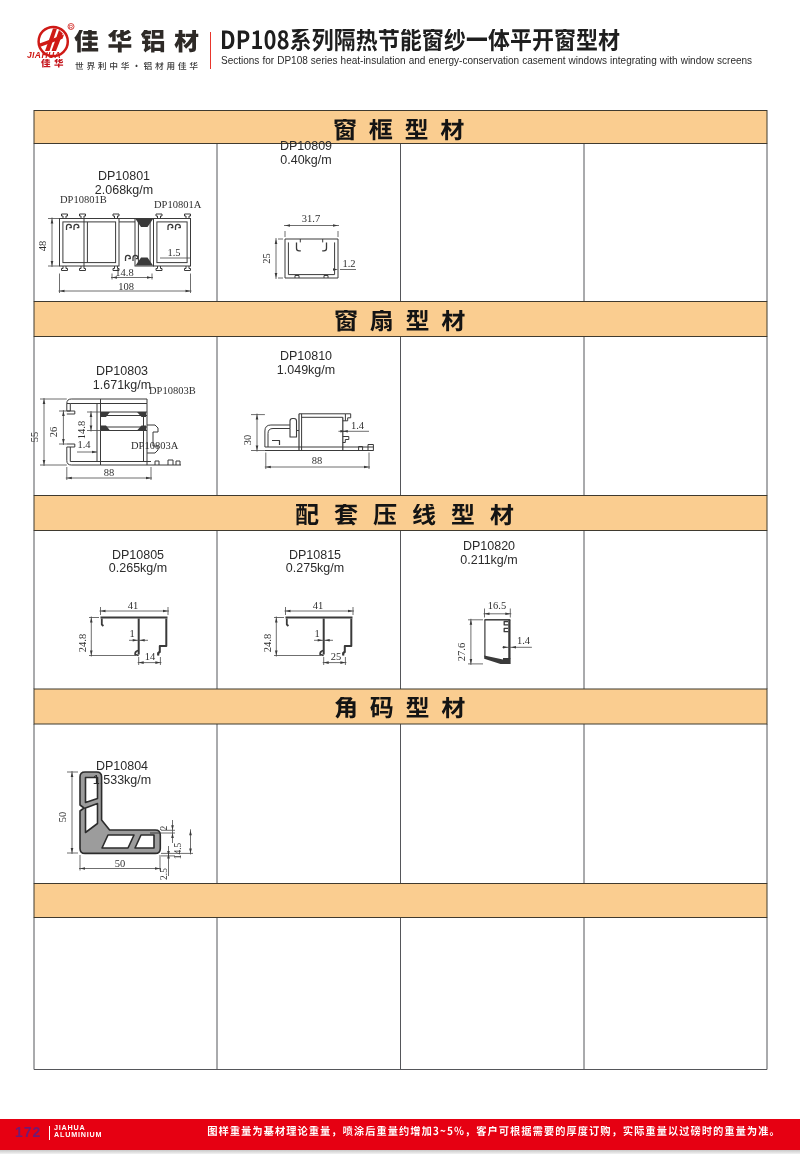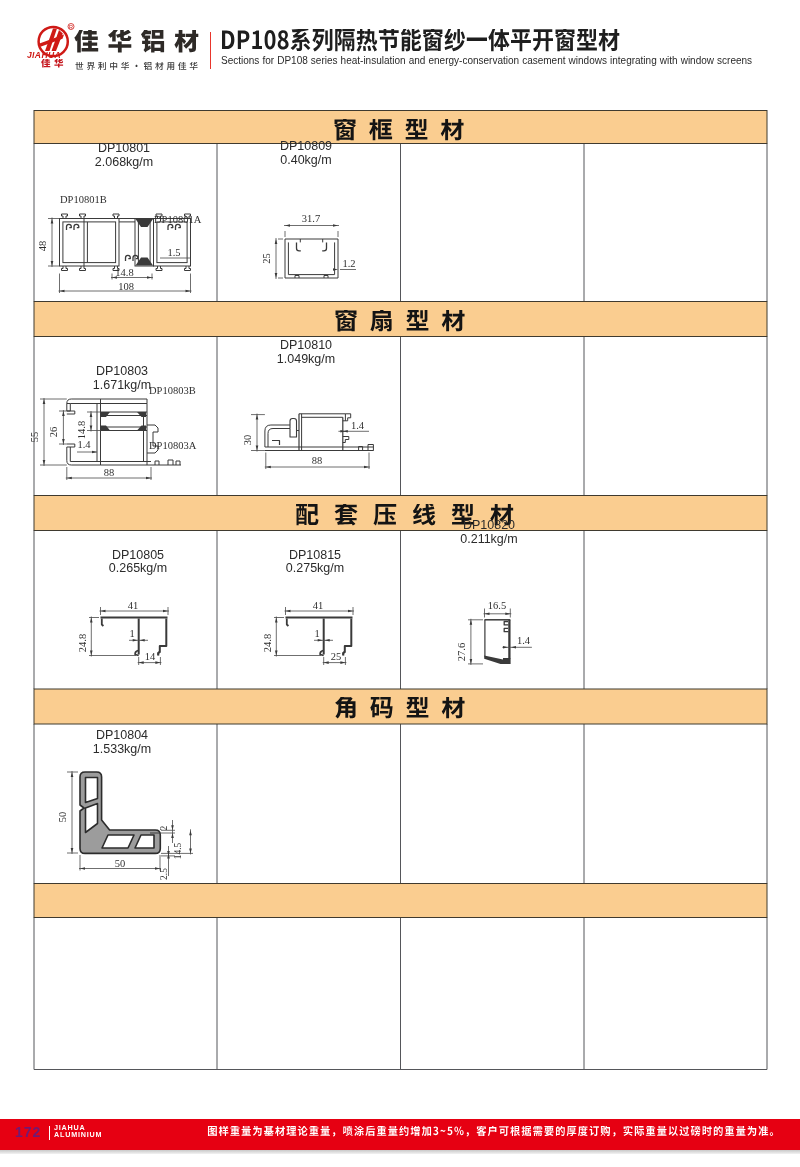--- a/index.html
+++ b/index.html
@@ -343,31 +343,31 @@
   </svg>
 <svg class="abs" style="left:334.0px;top:309.5px" width="131.4" height="31.2" viewBox="0 0 131.4 31.2">
     <path fill="#141414" d="M8.9 2.9C6.7 4.3 3.7 5.4 1.3 6L2.8 8.2C5.5 7.5 8.6 6 11 4.4ZM10 5.6C9.7 6.3 9.2 7.2 8.7 8H3.5V21.4H6.4V20.7H17.6V21.2H20.7V8H11.7C12.1 7.4 12.6 6.8 13.1 6.1ZM6.4 18.6V10.1H17.6V18.6ZM8.8 14.8C9.4 15 10 15.3 10.7 15.5C9.4 16.2 8 16.6 6.6 16.9C7 17.3 7.6 18.1 7.8 18.6C9.6 18.1 11.4 17.5 12.8 16.6C14 17.1 15 17.7 15.7 18.2L17.1 16.7C16.5 16.2 15.6 15.7 14.6 15.3C15.6 14.4 16.4 13.3 17 12L15.6 11.4L15.1 11.5H11L11.4 10.6L9.4 10.3C8.9 11.4 8 12.5 6.6 13.4C7.1 13.7 7.8 14.3 8.1 14.7C8.8 14.2 9.4 13.7 9.9 13.1H13.9C13.5 13.6 13.1 14 12.6 14.4C11.7 14 10.9 13.7 10.1 13.4ZM9.7 -0.7 10.2 0.6H1.5V4.9H4.4V2.8H15.1L13.3 4.5C15.9 5.4 19.3 7.1 21 8.2L22.9 6.4C22 5.8 20.9 5.3 19.6 4.7H22.5V0.6H13.7C13.4 -0 13.1 -0.8 12.8 -1.3ZM15.1 2.8H19.4V4.6C18 3.9 16.4 3.3 15.1 2.8Z M42 12.6C42.7 13.5 43.6 14.7 44 15.5L46 14.4C45.6 13.6 44.7 12.5 44 11.6ZM50.1 12.5C50.9 13.4 51.8 14.6 52.2 15.3L54.3 14.2C53.8 13.5 52.8 12.3 52.1 11.5ZM41 17 41.9 19.2C43.2 18.7 44.8 18 46.5 17.3V18.7C46.5 19 46.4 19.1 46.1 19.1C45.9 19.1 45 19.1 44.2 19.1C44.5 19.7 44.9 20.6 45 21.3C46.4 21.3 47.4 21.3 48.1 20.9C48.8 20.5 49 19.9 49 18.8V9H41.9V11.3H46.5V15.1C44.4 15.8 42.4 16.6 41 17ZM49.5 16.8 50.5 19.1 55 17.1V18.6C55 18.9 54.9 19 54.6 19C54.4 19 53.5 19 52.6 19C53 19.6 53.3 20.6 53.4 21.3C54.9 21.3 55.9 21.2 56.7 20.9C57.4 20.5 57.6 19.8 57.6 18.7V9H49.8V11.3H55V14.8C52.9 15.6 50.9 16.3 49.5 16.8ZM45.7 -0.4 46.4 0.9H38.6V6.4C38.6 10.3 38.5 16.1 36.4 20C37.1 20.3 38.4 20.9 39 21.3C40.9 17.6 41.4 12.1 41.5 8H56.8V0.9H49.7C49.4 0.2 49 -0.6 48.5 -1.4ZM41.5 3.6H53.9V5.4H41.5Z M86.3 0.2V8.4H88.9V0.2ZM90.7 -0.9V9.3C90.7 9.6 90.6 9.7 90.2 9.7C89.9 9.8 88.7 9.8 87.6 9.7C87.9 10.4 88.3 11.5 88.4 12.2C90.1 12.2 91.4 12.2 92.3 11.8C93.2 11.4 93.4 10.7 93.4 9.4V-0.9ZM80.3 2.2V4.7H78.3V2.2ZM75.2 13.4V16H82.1V17.9H72.7V20.6H94.4V17.9H85.1V16H92V13.4H85.1V11.5H83V7.2H85.3V4.7H83V2.2H84.7V-0.3H73.8V2.2H75.7V4.7H72.9V7.2H75.4C75 8.4 74.2 9.6 72.4 10.5C72.9 10.9 73.9 12 74.3 12.5C76.7 11.2 77.7 9.2 78.1 7.2H80.3V11.9H82.1V13.4Z M125.3 -1.2V3.8H118.8V6.5H124.4C122.6 10 119.7 13.6 116.8 15.4C117.5 16 118.3 17 118.8 17.8C121.2 16.1 123.5 13.3 125.3 10.5V17.8C125.3 18.2 125.1 18.4 124.7 18.4C124.2 18.4 122.7 18.4 121.4 18.3C121.8 19.2 122.3 20.4 122.4 21.2C124.5 21.2 126 21.2 127 20.7C128 20.2 128.3 19.5 128.3 17.8V6.5H130.6V3.8H128.3V-1.2ZM112.2 -1.2V3.8H108.5V6.5H111.8C111 9.4 109.5 12.6 107.8 14.5C108.3 15.3 109 16.5 109.3 17.4C110.4 16.1 111.4 14.1 112.2 12V21.3H115.1V10.4C115.9 11.4 116.7 12.6 117.1 13.3L118.8 10.9C118.3 10.3 116 7.9 115.1 7.1V6.5H118.2V3.8H115.1V-1.2Z"></path>
   </svg>
 <svg class="abs" style="left:294.5px;top:503.5px" width="219.0" height="31.2" viewBox="0 0 219.0 31.2">
     <path fill="#141414" d="M12.9 -0.1V2.7H19.7V7.2H13V17.2C13 20.2 13.8 21 16.5 21C17 21 19.3 21 19.8 21C22.3 21 23.1 19.8 23.4 15.7C22.6 15.6 21.4 15 20.8 14.6C20.7 17.8 20.5 18.3 19.6 18.3C19.1 18.3 17.3 18.3 16.9 18.3C16 18.3 15.8 18.2 15.8 17.2V9.9H19.7V11.4H22.5V-0.1ZM3.6 15.8H9.3V17.5H3.6ZM3.6 13.8V12C3.9 12.1 4.5 12.6 4.7 12.8C5.8 11.6 6 9.8 6 8.4V6.5H6.9V10.4C6.9 11.9 7.2 12.2 8.2 12.2C8.4 12.2 8.8 12.2 9 12.2H9.3V13.8ZM1 -0.3V2.2H4.2V4.2H1.5V21.2H3.6V19.7H9.3V20.9H11.5V4.2H9V2.2H12V-0.3ZM6.1 4.2V2.2H7.1V4.2ZM3.6 11.9V6.5H4.7V8.4C4.7 9.5 4.6 10.8 3.6 11.9ZM8.2 6.5H9.3V10.8L9.1 10.7C9.1 10.8 9 10.8 8.8 10.8C8.7 10.8 8.5 10.8 8.4 10.8C8.2 10.8 8.2 10.8 8.2 10.4Z M53 3.2C53.5 3.9 54.1 4.5 54.7 5H47.8C48.4 4.5 48.9 3.9 49.4 3.2ZM42.9 21H42.9C43.9 20.6 45.3 20.6 56.8 20.1C57.2 20.6 57.5 21 57.8 21.4L60.4 20C59.6 19 58.1 17.5 56.8 16.3H61.6V13.9H47.7V12.9H57V11H47.7V10.1H57V8.2H47.7V7.2H56.9V7C58.2 8 59.4 8.8 60.6 9.4C61.1 8.7 61.9 7.7 62.5 7.2C60.4 6.3 58 4.8 56.2 3.2H61.7V0.8H51C51.3 0.4 51.6 -0.1 51.8 -0.6L48.9 -1.2C48.6 -0.5 48.2 0.2 47.8 0.8H40.4V3.2H45.8C44.2 4.8 42.2 6.3 39.6 7.4C40.2 7.9 41 8.9 41.4 9.6C42.6 9 43.8 8.3 44.8 7.6V13.9H40.4V16.3H45.4C44.6 16.9 44 17.4 43.6 17.6C43 18 42.5 18.2 42 18.3C42.3 19 42.7 20.3 42.9 20.9ZM53.7 16.9 54.9 18 46.8 18.3C47.7 17.7 48.6 17 49.4 16.3H54.9Z M94.2 12.8C95.6 13.9 97 15.6 97.7 16.6L99.8 15C99.1 13.9 97.6 12.5 96.3 11.4ZM80.5 -0.1V7.8C80.5 11.4 80.4 16.4 78.5 19.8C79.2 20.1 80.4 21 80.9 21.4C82.9 17.7 83.2 11.7 83.2 7.7V2.7H101.2V-0.1ZM90.3 3.5V7.9H84.2V10.6H90.3V17.8H82.8V20.5H100.9V17.8H93.2V10.6H100V7.9H93.2V3.5Z M118.2 17.5 118.7 20.2C121.1 19.4 124 18.4 126.8 17.4L126.3 15C123.3 16 120.2 17 118.2 17.5ZM134 0.5C135 1.2 136.3 2.2 136.9 2.8L138.7 1.1C138 0.5 136.6 -0.4 135.6 -1ZM118.8 9.3C119.2 9.1 119.7 9 121.8 8.7C121.1 9.8 120.4 10.7 120 11.1C119.2 12 118.7 12.5 118.1 12.6C118.4 13.3 118.8 14.6 118.9 15.1C119.6 14.8 120.6 14.5 126.4 13.4C126.4 12.8 126.4 11.7 126.5 11L122.7 11.6C124.3 9.6 125.9 7.4 127.2 5.1L124.9 3.7C124.5 4.5 124 5.4 123.5 6.2L121.4 6.4C122.8 4.5 124.1 2.3 125 0.1L122.4 -1.2C121.5 1.6 119.8 4.5 119.3 5.2C118.8 6 118.4 6.5 117.9 6.6C118.2 7.4 118.6 8.7 118.8 9.3ZM137.7 10.8C137 11.9 136.1 13 135 13.9C134.8 13 134.6 11.9 134.4 10.8L139.9 9.7L139.4 7.2L134 8.2L133.8 6L139.3 5.1L138.8 2.6L133.7 3.4C133.6 1.8 133.6 0.3 133.6 -1.3H130.7C130.7 0.4 130.8 2.1 130.8 3.8L127.4 4.3L127.8 6.9L131 6.4L131.3 8.7L126.8 9.5L127.3 12.1L131.6 11.3C131.9 12.9 132.2 14.4 132.6 15.7C130.6 17 128.4 17.9 126 18.6C126.6 19.3 127.4 20.3 127.7 21C129.8 20.3 131.8 19.4 133.5 18.2C134.5 20.2 135.7 21.3 137.2 21.3C139.2 21.3 139.9 20.6 140.4 17.6C139.8 17.3 138.9 16.7 138.4 16C138.2 18 138 18.6 137.6 18.6C137 18.6 136.4 17.8 135.9 16.6C137.5 15.2 139 13.7 140.1 11.9Z M170.7 0.2V8.4H173.3V0.2ZM175.1 -0.9V9.3C175.1 9.6 175 9.7 174.6 9.7C174.3 9.8 173.1 9.8 172 9.7C172.3 10.4 172.7 11.5 172.8 12.2C174.5 12.2 175.8 12.2 176.7 11.8C177.6 11.4 177.8 10.7 177.8 9.4V-0.9ZM164.7 2.2V4.7H162.7V2.2ZM159.6 13.4V16H166.5V17.9H157.1V20.6H178.8V17.9H169.5V16H176.4V13.4H169.5V11.5H167.4V7.2H169.7V4.7H167.4V2.2H169.1V-0.3H158.2V2.2H160.1V4.7H157.3V7.2H159.8C159.4 8.4 158.6 9.6 156.8 10.5C157.3 10.9 158.3 12 158.7 12.5C161.1 11.2 162.1 9.2 162.5 7.2H164.7V11.9H166.5V13.4Z M212.9 -1.2V3.8H206.4V6.5H212C210.2 10 207.3 13.6 204.4 15.4C205.1 16 205.9 17 206.4 17.8C208.8 16.1 211.1 13.3 212.9 10.5V17.8C212.9 18.2 212.7 18.4 212.3 18.4C211.8 18.4 210.3 18.4 209 18.3C209.4 19.2 209.9 20.4 210 21.2C212.1 21.2 213.6 21.2 214.6 20.7C215.6 20.2 215.9 19.5 215.9 17.8V6.5H218.2V3.8H215.9V-1.2ZM199.8 -1.2V3.8H196.1V6.5H199.4C198.6 9.4 197.1 12.6 195.4 14.5C195.9 15.3 196.6 16.5 196.9 17.4C198 16.1 199 14.1 199.8 12V21.3H202.7V10.4C203.5 11.4 204.3 12.6 204.7 13.3L206.4 10.9C205.9 10.3 203.6 7.9 202.7 7.1V6.5H205.8V3.8H202.7V-1.2Z"></path>
   </svg>
 <svg class="abs" style="left:334.0px;top:697.0px" width="131.4" height="31.2" viewBox="0 0 131.4 31.2">
     <path fill="#141414" d="M7.3 6.9H11.3V9H7.3ZM7.3 4.3H7.2C7.6 3.7 8.1 3.2 8.5 2.6H14.4C14 3.2 13.5 3.8 13 4.3ZM18.5 6.9V9H14.2V6.9ZM7.3 -1.3C6.2 1.1 4.2 3.8 1.1 5.8C1.8 6.2 2.7 7.3 3.2 8L4.3 7.1V10.6C4.3 13.4 4.1 17 1.4 19.5C2.1 19.8 3.2 21 3.7 21.6C5.3 20.1 6.2 18.1 6.7 16.1H11.3V20.8H14.2V16.1H18.5V18.1C18.5 18.4 18.3 18.6 18 18.6C17.5 18.6 16.2 18.6 15 18.5C15.4 19.2 15.8 20.5 15.9 21.3C17.9 21.3 19.2 21.3 20.2 20.8C21.1 20.4 21.5 19.6 21.5 18.1V4.3H16.3C17.2 3.4 18 2.3 18.6 1.4L16.7 0.1L16.2 0.2H10L10.5 -0.7ZM7.3 11.4H11.3V13.6H7.1C7.2 12.9 7.2 12.1 7.3 11.4ZM18.5 11.4V13.6H14.2V11.4Z M45.9 14V16.5H54.4V14ZM47.5 3.6C47.3 6.2 47 9.6 46.6 11.6H47.4L55.7 11.7C55.3 16.1 54.9 18 54.3 18.5C54.1 18.7 53.8 18.8 53.5 18.8C53 18.8 52.1 18.8 51.1 18.7C51.5 19.4 51.8 20.5 51.9 21.2C53 21.3 54.1 21.3 54.7 21.2C55.5 21.1 56.1 20.9 56.7 20.2C57.5 19.3 58 16.7 58.5 10.3C58.6 10 58.6 9.2 58.6 9.2H55.9C56.3 6.2 56.7 2.8 56.8 0.1L54.8 -0.1L54.4 0H46.3V2.6H53.9C53.7 4.6 53.5 7 53.2 9.2H49.6C49.8 7.5 50 5.4 50.2 3.7ZM36.8 -0.1V2.5H39.4C38.8 5.7 37.8 8.6 36.3 10.6C36.7 11.4 37.2 13.3 37.3 14C37.6 13.6 38 13.2 38.3 12.7V20.2H40.7V18.4H45V7.3H40.8C41.3 5.8 41.8 4.1 42.1 2.5H45.5V-0.1ZM40.7 9.9H42.5V15.9H40.7Z M86.3 0.2V8.4H88.9V0.2ZM90.7 -0.9V9.3C90.7 9.6 90.6 9.7 90.2 9.7C89.9 9.8 88.7 9.8 87.6 9.7C87.9 10.4 88.3 11.5 88.4 12.2C90.1 12.2 91.4 12.2 92.3 11.8C93.2 11.4 93.4 10.7 93.4 9.4V-0.9ZM80.3 2.2V4.7H78.3V2.2ZM75.2 13.4V16H82.1V17.9H72.7V20.6H94.4V17.9H85.1V16H92V13.4H85.1V11.5H83V7.2H85.3V4.7H83V2.2H84.7V-0.3H73.8V2.2H75.7V4.7H72.9V7.2H75.4C75 8.4 74.2 9.6 72.4 10.5C72.9 10.9 73.9 12 74.3 12.5C76.7 11.2 77.7 9.2 78.1 7.2H80.3V11.9H82.1V13.4Z M125.3 -1.2V3.8H118.8V6.5H124.4C122.6 10 119.7 13.6 116.8 15.4C117.5 16 118.3 17 118.8 17.8C121.2 16.1 123.5 13.3 125.3 10.5V17.8C125.3 18.2 125.1 18.4 124.7 18.4C124.2 18.4 122.7 18.4 121.4 18.3C121.8 19.2 122.3 20.4 122.4 21.2C124.5 21.2 126 21.2 127 20.7C128 20.2 128.3 19.5 128.3 17.8V6.5H130.6V3.8H128.3V-1.2ZM112.2 -1.2V3.8H108.5V6.5H111.8C111 9.4 109.5 12.6 107.8 14.5C108.3 15.3 109 16.5 109.3 17.4C110.4 16.1 111.4 14.1 112.2 12V21.3H115.1V10.4C115.9 11.4 116.7 12.6 117.1 13.3L118.8 10.9C118.3 10.3 116 7.9 115.1 7.1V6.5H118.2V3.8H115.1V-1.2Z"></path>
   </svg>
-<div class="ct" style="left:64.0px;top:142px">DP10801<br>2.068kg/m</div>
+<div class="ct" style="left:64.0px;top:170px">DP10801<br>2.068kg/m</div>
 <div class="ct" style="left:246.0px;top:140px">DP10809<br>0.40kg/m</div>
 <div class="ct" style="left:62.0px;top:365px">DP10803<br>1.671kg/m</div>
-<div class="ct" style="left:246.0px;top:339px">DP10810<br>1.049kg/m</div>
+<div class="ct" style="left:246.0px;top:350px">DP10810<br>1.049kg/m</div>
 <div class="ct" style="left:78px;top:548.5px">DP10805<br>0.265kg/m</div>
 <div class="ct" style="left:255px;top:548.5px">DP10815<br>0.275kg/m</div>
-<div class="ct" style="left:429.0px;top:519px">DP10820<br>0.211kg/m</div>
-<div class="ct" style="left:62.0px;top:729px">DP10804<br>1.533kg/m</div>
+<div class="ct" style="left:429.0px;top:540px">DP10820<br>0.211kg/m</div>
+<div class="ct" style="left:62.0px;top:760px">DP10804<br>1.533kg/m</div>
 <div class="lb" style="left:60.0px;top:194px">DP10801B</div>
-<div class="lb" style="left:154.0px;top:214px">DP10801A</div>
+<div class="lb" style="left:154.0px;top:199px">DP10801A</div>
 <div class="lb" style="left:149.0px;top:385px">DP10803B</div>
-<div class="lb" style="left:149.0px;top:439.5px">DP10803A</div>
+<div class="lb" style="left:131px;top:439.5px">DP10803A</div>
 <div class="abs" style="left:0;top:1119px;width:800px;height:31px;background:#e60012"></div>
 <div class="abs" style="left:0;top:1150px;width:800px;height:4px;background:linear-gradient(#c9c9c9,#f2f2f2)"></div>
 <div class="abs" style="left:15px;top:1123.5px;color:#701a75;font-weight:bold;font-size:14px;letter-spacing:1px">172</div>
 <div class="abs" style="left:48.5px;top:1125.5px;width:1px;height:14px;background:#fff"></div>
 <div class="abs" style="left:54px;top:1124px;color:#fff;font-size:7.2px;font-weight:bold;letter-spacing:0.8px;line-height:7px">JIAHUA<br>ALUMINIUM</div>
 <svg class="abs" style="left:207.0px;top:1126.2px" width="573.0" height="14.7" viewBox="0 0 573.0 14.7">
     <path fill="#ffffff" d="M0.7 -0.1V10.1H1.9V9.7H8.3V10.1H9.6V-0.1ZM2.7 7.5C4.1 7.6 5.8 8.1 6.8 8.5H1.9V5.1C2.1 5.4 2.3 5.8 2.4 6C2.9 5.9 3.5 5.7 4.1 5.4L3.7 6C4.5 6.2 5.6 6.6 6.2 6.9L6.7 6.1C6.2 5.8 5.2 5.5 4.4 5.3C4.7 5.2 4.9 5 5.2 4.9C6 5.3 6.9 5.7 7.8 5.9C7.9 5.6 8.1 5.3 8.3 5V8.5H7L7.5 7.5C6.4 7.2 4.7 6.7 3.3 6.6ZM4.2 1.1C3.7 1.9 2.8 2.7 2 3.2C2.2 3.4 2.6 3.8 2.8 4C3 3.9 3.2 3.7 3.4 3.5C3.6 3.8 3.9 4 4.1 4.2C3.4 4.5 2.7 4.7 1.9 4.9V1.1ZM4.3 1.1H8.3V4.8C7.6 4.7 6.9 4.5 6.2 4.2C6.9 3.7 7.5 3.1 8 2.4L7.3 1.9L7.1 2H4.8C5 1.8 5.1 1.6 5.2 1.4ZM5.2 3.7C4.8 3.4 4.5 3.2 4.2 2.9H6.2C5.9 3.2 5.5 3.4 5.2 3.7Z M19.5 -0.6C19.3 0.1 19 0.9 18.7 1.5H16.9L17.7 1.2C17.5 0.7 17.2 0 16.8 -0.5L15.7 -0.1C16 0.4 16.3 1.1 16.5 1.5H15.4V2.8H17.6V3.9H15.7V5.1H17.6V6.2H15.1V7.5H17.6V10H18.8V7.5H21.2V6.2H18.8V5.1H20.7V3.9H18.8V2.8H21V1.5H20C20.2 1 20.5 0.4 20.7 -0.2ZM12.9 -0.6V1.5H11.7V2.8H12.9V3.1C12.6 4.4 12.1 5.8 11.5 6.6C11.7 7 12 7.6 12.1 8C12.4 7.5 12.7 6.9 12.9 6.1V10H14.1V4.9C14.3 5.4 14.5 5.9 14.6 6.2L15.4 5.2C15.2 4.9 14.4 3.6 14.1 3.2V2.8H15.1V1.5H14.1V-0.6Z M24.2 2.9V6.5H27.1V7H23.8V8.1H27.1V8.7H23.1V9.7H32.4V8.7H28.3V8.1H31.8V7H28.3V6.5H31.4V2.9H28.3V2.5H32.4V1.4H28.3V0.9C29.4 0.8 30.5 0.7 31.4 0.5L30.8 -0.6C29.1 -0.2 26.3 -0 23.9 0C24 0.3 24.1 0.7 24.1 1.1C25.1 1 26.1 1 27.1 0.9V1.4H23.1V2.5H27.1V2.9ZM25.4 5.1H27.1V5.7H25.4ZM28.3 5.1H30.1V5.7H28.3ZM25.4 3.8H27.1V4.3H25.4ZM28.3 3.8H30.1V4.3H28.3Z M36.8 1.5H41.1V1.9H36.8ZM36.8 0.5H41.1V0.9H36.8ZM35.6 -0.2V2.6H42.4V-0.2ZM34.3 2.9V3.9H43.7V2.9ZM36.6 6H38.4V6.4H36.6ZM39.6 6H41.4V6.4H39.6ZM36.6 4.9H38.4V5.3H36.6ZM39.6 4.9H41.4V5.3H39.6ZM34.3 8.8V9.8H43.7V8.8H39.6V8.4H42.8V7.5H39.6V7.1H42.6V4.2H35.5V7.1H38.4V7.5H35.2V8.4H38.4V8.8Z M46.6 0.2C46.9 0.7 47.3 1.5 47.5 1.9L48.7 1.4C48.5 0.9 48 0.2 47.6 -0.3ZM50.1 5C50.6 5.7 51.1 6.6 51.3 7.2L52.4 6.6C52.2 6 51.6 5.1 51.2 4.5ZM49.1 -0.5V1C49.1 1.3 49.1 1.7 49.1 2.1H45.9V3.4H48.9C48.6 5.3 47.8 7.4 45.7 8.8C46 9.1 46.4 9.5 46.6 9.8C49.1 8.1 49.9 5.6 50.2 3.4H53.2C53.1 6.7 53 8.1 52.7 8.4C52.6 8.5 52.5 8.6 52.3 8.6C52 8.6 51.4 8.6 50.8 8.5C51 8.9 51.2 9.5 51.2 9.9C51.8 10 52.5 10 52.8 9.9C53.3 9.8 53.6 9.7 53.9 9.3C54.3 8.7 54.4 7.1 54.5 2.7C54.6 2.5 54.6 2.1 54.6 2.1H50.4C50.4 1.7 50.4 1.3 50.4 1V-0.5Z M63.2 -0.6V0.3H60V-0.6H58.8V0.3H57.3V1.4H58.8V4.8H56.8V5.9H58.8C58.2 6.5 57.4 7 56.7 7.3C56.9 7.6 57.3 8 57.5 8.3C58.1 8.1 58.6 7.7 59.1 7.2V7.9H60.9V8.6H57.7V9.7H65.6V8.6H62.2V7.9H64.1V7.1C64.6 7.5 65.1 8 65.7 8.2C65.9 7.9 66.2 7.4 66.5 7.2C65.8 6.9 65.1 6.4 64.5 5.9H66.4V4.8H64.5V1.4H65.9V0.3H64.5V-0.6ZM60 1.4H63.2V1.9H60ZM60 2.8H63.2V3.3H60ZM60 4.3H63.2V4.8H60ZM60.9 6.1V6.8H59.5C59.7 6.5 60 6.2 60.2 5.9H63.1C63.3 6.2 63.6 6.5 63.9 6.8H62.2V6.1Z M75.4 -0.5V1.8H72.6V3.1H75C74.3 4.7 73 6.4 71.7 7.3C72.1 7.5 72.4 8 72.6 8.4C73.6 7.6 74.6 6.3 75.4 4.9V8.4C75.4 8.6 75.3 8.6 75.1 8.7C74.9 8.7 74.3 8.7 73.7 8.6C73.9 9 74.1 9.6 74.2 10C75 10 75.7 10 76.1 9.7C76.6 9.5 76.7 9.2 76.7 8.4V3.1H77.7V1.8H76.7V-0.5ZM69.8 -0.6V1.8H68.2V3.1H69.6C69.3 4.4 68.6 5.9 67.9 6.8C68.1 7.2 68.4 7.8 68.5 8.2C69 7.6 69.4 6.7 69.8 5.7V10H71V4.9C71.4 5.4 71.7 5.9 71.9 6.3L72.6 5.1C72.4 4.8 71.4 3.7 71 3.4V3.1H72.3V1.8H71V-0.6Z M84.3 3.1H85.4V4H84.3ZM86.4 3.1H87.4V4H86.4ZM84.3 1.1H85.4V2H84.3ZM86.4 1.1H87.4V2H86.4ZM82.4 8.5V9.7H89.1V8.5H86.5V7.4H88.7V6.2H86.5V5.2H88.6V-0.1H83.2V5.2H85.3V6.2H83.1V7.4H85.3V8.5ZM79.3 7.6 79.5 9C80.5 8.7 81.8 8.2 82.9 7.8L82.7 6.5L81.7 6.8V4.6H82.6V3.3H81.7V1.3H82.8V0.1H79.4V1.3H80.5V3.3H79.5V4.6H80.5V7.2Z M91.2 0.5C91.8 1 92.7 1.8 93.1 2.3L93.9 1.3C93.5 0.8 92.6 0.1 91.9 -0.5ZM98.5 4.1C97.9 4.6 96.9 5.2 96.1 5.6V3.7H95.3C96 2.9 96.6 2.1 97.1 1.3C97.8 2.5 98.7 3.7 99.7 4.5C99.9 4.2 100.3 3.7 100.5 3.4C99.5 2.7 98.3 1.3 97.7 0L97.9 -0.3L96.6 -0.6C96 0.8 95 2.4 93.5 3.6C93.7 3.8 94.1 4.3 94.3 4.6C94.5 4.5 94.7 4.3 94.9 4.1V8C94.9 9.3 95.2 9.7 96.6 9.7C96.9 9.7 98.2 9.7 98.5 9.7C99.7 9.7 100 9.2 100.1 7.4C99.8 7.4 99.3 7.1 99 6.9C99 8.3 98.9 8.5 98.4 8.5C98.1 8.5 97 8.5 96.7 8.5C96.2 8.5 96.1 8.4 96.1 8V7C97.1 6.5 98.3 5.9 99.3 5.2ZM90.6 2.9V4.2H92.1V7.8C92.1 8.4 91.8 8.8 91.6 9C91.8 9.2 92.1 9.7 92.2 10C92.4 9.7 92.7 9.4 94.5 7.7C94.4 7.5 94.2 6.9 94.1 6.6L93.3 7.3V2.9Z M103.2 2.9V6.5H106.1V7H102.8V8.1H106.1V8.7H102.1V9.7H111.4V8.7H107.3V8.1H110.8V7H107.3V6.5H110.4V2.9H107.3V2.5H111.4V1.4H107.3V0.9C108.5 0.8 109.5 0.7 110.4 0.5L109.9 -0.6C108.1 -0.2 105.3 -0 102.9 0C103 0.3 103.1 0.7 103.2 1.1C104.1 1 105.1 1 106.1 0.9V1.4H102.1V2.5H106.1V2.9ZM104.4 5.1H106.1V5.7H104.4ZM107.3 5.1H109.1V5.7H107.3ZM104.4 3.8H106.1V4.3H104.4ZM107.3 3.8H109.1V4.3H107.3Z M115.9 1.5H120.1V1.9H115.9ZM115.9 0.5H120.1V0.9H115.9ZM114.7 -0.2V2.6H121.4V-0.2ZM113.4 2.9V3.9H122.7V2.9ZM115.6 6H117.4V6.4H115.6ZM118.6 6H120.4V6.4H118.6ZM115.6 4.9H117.4V5.3H115.6ZM118.6 4.9H120.4V5.3H118.6ZM113.3 8.8V9.8H122.8V8.8H118.6V8.4H121.8V7.5H118.6V7.1H121.6V4.2H114.5V7.1H117.4V7.5H114.3V8.4H117.4V8.8Z M126.2 10.6C127.5 10.2 128.2 9.1 128.2 7.9C128.2 6.9 127.8 6.3 127.1 6.3C126.5 6.3 126.1 6.7 126.1 7.3C126.1 8 126.5 8.3 127.1 8.3L127.2 8.3C127.1 8.9 126.6 9.4 125.8 9.7Z M139.6 4.2V8.1H140.6V5.3H143.6V8H144.7V4.2ZM141.5 5.9V7.1C141.5 7.8 141.1 8.6 138.4 9.1C138.7 9.3 139 9.7 139.1 10C142 9.3 142.7 8.2 142.7 7.1V5.9ZM143 7.9 142.4 8.6C143.1 8.9 144.5 9.7 145.1 10.1L145.6 9C145.2 8.8 143.6 8.1 143 7.9ZM139.3 0.4V1.5H141.5V2H142.7V1.5H144.9V0.4H142.7V-0.5H141.5V0.4ZM143.2 1.9V2.4H141.1V1.9H140V2.4H139V3.4H140V4H141.1V3.4H143.2V4H144.3V3.4H145.3V2.4H144.3V1.9ZM136.1 0.4V8.1H137V7.1H138.7V0.4ZM137 1.7H137.7V5.8H137Z M150.9 6.6C150.5 7.3 150 8.2 149.5 8.7C149.8 8.9 150.3 9.2 150.5 9.5C151 8.8 151.6 7.8 152 7ZM154.3 7.1C154.8 7.8 155.4 8.8 155.6 9.4L156.7 8.8C156.4 8.2 155.8 7.3 155.3 6.6ZM147.6 0.6C148.2 1 149.1 1.5 149.4 1.9L150.3 0.9C149.9 0.6 149 0 148.4 -0.3ZM147 3.6C147.7 4 148.5 4.5 149 4.9L149.7 3.9C149.3 3.5 148.4 3 147.7 2.7ZM147.3 9 148.3 9.9C148.9 8.8 149.5 7.6 150 6.5L149.1 5.6C148.5 6.8 147.8 8.2 147.3 9ZM153 -0.7C152.2 0.7 150.8 1.9 149.3 2.6C149.6 2.9 149.9 3.3 150.1 3.6C150.4 3.5 150.7 3.3 150.9 3.1V4H152.6V5H150.1V6.2H152.6V8.6C152.6 8.8 152.6 8.8 152.5 8.8C152.3 8.8 151.9 8.8 151.4 8.8C151.6 9.1 151.8 9.7 151.8 10.1C152.5 10.1 153 10 153.4 9.8C153.8 9.6 153.9 9.3 153.9 8.6V6.2H156.4V5H153.9V4H155.4V3.2L156.1 3.6C156.3 3.2 156.6 2.7 156.9 2.5C156 2 154.9 1.4 153.7 0.2L154 -0.2ZM151.3 2.9C151.9 2.4 152.6 1.8 153.1 1.1C153.8 1.9 154.5 2.4 155.1 2.9Z M159.5 0.4V3.5C159.5 5.2 159.4 7.5 158.3 9.2C158.5 9.3 159.1 9.8 159.3 10.1C160.5 8.4 160.7 5.7 160.8 3.8H168V2.6H160.8V1.5C163 1.4 165.5 1.1 167.4 0.6L166.4 -0.5C164.7 -0.1 161.9 0.2 159.5 0.4ZM161.3 5.1V10H162.5V9.5H166V10H167.3V5.1ZM162.5 8.3V6.4H166V8.3Z M170.9 2.9V6.5H173.8V7H170.6V8.1H173.8V8.7H169.8V9.7H179.2V8.7H175.1V8.1H178.5V7H175.1V6.5H178.1V2.9H175.1V2.5H179.1V1.4H175.1V0.9C176.2 0.8 177.3 0.7 178.2 0.5L177.6 -0.6C175.8 -0.2 173.1 -0 170.6 0C170.7 0.3 170.9 0.7 170.9 1.1C171.8 1 172.8 1 173.8 0.9V1.4H169.9V2.5H173.8V2.9ZM172.1 5.1H173.8V5.7H172.1ZM175.1 5.1H176.9V5.7H175.1ZM172.1 3.8H173.8V4.3H172.1ZM175.1 3.8H176.9V4.3H175.1Z M183.6 1.5H187.9V1.9H183.6ZM183.6 0.5H187.9V0.9H183.6ZM182.4 -0.2V2.6H189.1V-0.2ZM181.1 2.9V3.9H190.5V2.9ZM183.4 6H185.2V6.4H183.4ZM186.4 6H188.2V6.4H186.4ZM183.4 4.9H185.2V5.3H183.4ZM186.4 4.9H188.2V5.3H186.4ZM181.1 8.8V9.8H190.5V8.8H186.4V8.4H189.6V7.5H186.4V7.1H189.4V4.2H182.2V7.1H185.2V7.5H182V8.4H185.2V8.8Z M192.2 8.2 192.4 9.5C193.5 9.3 195 9 196.4 8.7L196.3 7.5C194.8 7.8 193.2 8.1 192.2 8.2ZM196.8 4.7C197.5 5.4 198.4 6.4 198.7 7.1L199.6 6.2C199.3 5.5 198.4 4.6 197.6 3.9ZM192.5 4.4C192.7 4.3 193 4.2 193.9 4.1C193.6 4.6 193.2 5 193.1 5.2C192.8 5.6 192.5 5.9 192.3 5.9C192.4 6.3 192.6 6.9 192.6 7.1C192.9 6.9 193.4 6.8 196.2 6.3C196.1 6 196.1 5.5 196.1 5.2L194.2 5.5C194.9 4.6 195.6 3.5 196.2 2.5L195.2 1.8C195 2.2 194.8 2.6 194.6 3L193.7 3C194.3 2.1 194.9 1.1 195.3 -0L194.1 -0.5C193.7 0.8 193 2.1 192.8 2.5C192.6 2.8 192.4 3.1 192.1 3.1C192.3 3.5 192.5 4.1 192.5 4.4ZM197.5 -0.6C197.2 1 196.7 2.5 196 3.5C196.2 3.7 196.8 4 197 4.2C197.3 3.8 197.5 3.3 197.8 2.7H200.3C200.2 6.6 200.1 8.2 199.8 8.6C199.7 8.7 199.6 8.8 199.4 8.8C199.1 8.8 198.6 8.8 198 8.7C198.2 9.1 198.3 9.6 198.3 10C198.9 10 199.5 10 199.9 10C200.3 9.9 200.6 9.8 200.9 9.3C201.3 8.8 201.4 7 201.5 2.1C201.5 1.9 201.5 1.5 201.5 1.5H198.2C198.4 0.9 198.6 0.3 198.7 -0.3Z M208.1 2.4C208.3 2.9 208.6 3.5 208.6 4L209.3 3.7C209.2 3.3 209 2.6 208.7 2.1ZM203.5 7.3 203.9 8.7C204.8 8.3 205.8 7.8 206.8 7.4L206.6 6.2L205.7 6.5V3.4H206.7V2.1H205.7V-0.4H204.6V2.1H203.7V3.4H204.6V6.9C204.2 7.1 203.8 7.2 203.5 7.3ZM207 1.1V5H212.7V1.1H211.5L212.3 -0.2L211.1 -0.6C210.9 -0.1 210.6 0.6 210.3 1.1H208.7L209.4 0.7C209.2 0.4 208.9 -0.2 208.6 -0.6L207.6 -0.1C207.8 0.2 208.1 0.7 208.2 1.1ZM208 2H209.4V4.1H208ZM210.3 2H211.7V4.1H210.3ZM208.6 8H211.1V8.5H208.6ZM208.6 7.1V6.5H211.1V7.1ZM207.5 5.5V10H208.6V9.5H211.1V10H212.3V5.5ZM210.9 2.2C210.8 2.6 210.5 3.3 210.3 3.7L210.9 4C211.1 3.6 211.4 3 211.7 2.4Z M220.2 0.7V9.8H221.4V9H222.8V9.7H224V0.7ZM221.4 7.7V2H222.8V7.7ZM216.2 -0.4 216.2 1.5H215V2.8H216.2C216.1 5.5 215.9 7.6 214.7 9.1C215 9.3 215.4 9.7 215.6 10.1C216.9 8.4 217.3 5.8 217.4 2.8H218.5C218.4 6.6 218.3 8 218.1 8.3C218 8.5 217.9 8.5 217.7 8.5C217.6 8.5 217.2 8.5 216.8 8.5C217 8.8 217.1 9.4 217.1 9.8C217.6 9.8 218.1 9.8 218.4 9.8C218.7 9.7 218.9 9.6 219.2 9.2C219.5 8.7 219.6 6.9 219.7 2.1C219.7 1.9 219.7 1.5 219.7 1.5H217.4L217.4 -0.4Z M228.6 9.2C230.1 9.2 231.3 8.3 231.3 6.8C231.3 5.7 230.6 5 229.8 4.7V4.7C230.6 4.3 231 3.6 231 2.7C231 1.3 230 0.5 228.6 0.5C227.7 0.5 226.9 0.9 226.3 1.5L227.1 2.6C227.5 2.1 227.9 1.8 228.5 1.8C229.1 1.8 229.5 2.2 229.5 2.9C229.5 3.6 229.1 4.1 227.7 4.1V5.3C229.3 5.3 229.8 5.9 229.8 6.7C229.8 7.4 229.2 7.8 228.5 7.8C227.8 7.8 227.2 7.5 226.8 7L226.1 8C226.6 8.7 227.4 9.2 228.6 9.2Z M236.9 5.9C237.4 5.9 238 5.5 238.6 4.6L237.8 4C237.5 4.5 237.2 4.7 236.9 4.7C236.3 4.7 235.8 3.7 234.9 3.7C234.3 3.7 233.7 4.1 233.2 5L234 5.7C234.3 5.2 234.5 4.9 234.9 4.9C235.5 4.9 235.9 5.9 236.9 5.9Z M242.8 9.2C244.2 9.2 245.4 8.1 245.4 6.3C245.4 4.4 244.4 3.6 243.1 3.6C242.7 3.6 242.5 3.7 242.2 3.8L242.3 2.1H245.1V0.7H241L240.8 4.7L241.5 5.2C241.9 4.9 242.2 4.8 242.6 4.8C243.4 4.8 243.9 5.3 243.9 6.3C243.9 7.3 243.4 7.8 242.6 7.8C241.9 7.8 241.3 7.5 240.9 7L240.2 8.1C240.8 8.7 241.6 9.2 242.8 9.2Z M249.2 5.8C250.3 5.8 251 4.8 251 3.2C251 1.5 250.3 0.5 249.2 0.5C248.1 0.5 247.3 1.5 247.3 3.2C247.3 4.8 248.1 5.8 249.2 5.8ZM249.2 4.9C248.7 4.9 248.4 4.4 248.4 3.2C248.4 1.9 248.7 1.5 249.2 1.5C249.6 1.5 250 1.9 250 3.2C250 4.4 249.6 4.9 249.2 4.9ZM249.4 9.2H250.3L254.5 0.5H253.6ZM254.7 9.2C255.8 9.2 256.6 8.2 256.6 6.5C256.6 4.9 255.8 3.9 254.7 3.9C253.6 3.9 252.9 4.9 252.9 6.5C252.9 8.2 253.6 9.2 254.7 9.2ZM254.7 8.2C254.3 8.2 253.9 7.8 253.9 6.5C253.9 5.3 254.3 4.8 254.7 4.8C255.2 4.8 255.5 5.3 255.5 6.5C255.5 7.8 255.2 8.2 254.7 8.2Z M259.9 10.6C261.2 10.2 261.9 9.1 261.9 7.9C261.9 6.9 261.5 6.3 260.8 6.3C260.3 6.3 259.8 6.7 259.8 7.3C259.8 8 260.3 8.3 260.8 8.3L260.9 8.3C260.8 8.9 260.4 9.4 259.6 9.7Z M273.2 3.3H275.5C275.2 3.7 274.8 4 274.3 4.3C273.9 4 273.5 3.7 273.1 3.4ZM273.4 -0.4 273.7 0.4H269.9V2.9H271.1V1.6H273.1C272.5 2.4 271.6 3.3 270.2 3.9C270.4 4.1 270.8 4.6 271 4.9C271.4 4.6 271.8 4.4 272.2 4.1C272.5 4.4 272.8 4.7 273.1 5C272 5.5 270.7 5.9 269.5 6.1C269.7 6.4 269.9 6.9 270.1 7.3C270.5 7.2 271 7.1 271.4 6.9V10.1H272.6V9.7H276.1V10H277.4V6.9C277.7 6.9 278.1 7 278.4 7.1C278.6 6.7 279 6.1 279.2 5.8C277.9 5.6 276.7 5.3 275.6 4.9C276.3 4.3 277 3.6 277.4 2.8L276.6 2.3L276.4 2.3H274.1L274.4 1.9L273.2 1.6H277.5V2.9H278.8V0.4H275.2C275 0 274.8 -0.4 274.6 -0.7ZM274.3 5.8C274.9 6 275.5 6.3 276.1 6.5H272.7C273.3 6.3 273.8 6 274.3 5.8ZM272.6 8.6V7.6H276.1V8.6Z M283.3 2.4H288.1V4.2H283.3V3.7ZM284.8 -0.3C285 0.1 285.2 0.7 285.3 1.1H282V3.7C282 5.4 281.9 7.7 280.8 9.3C281 9.5 281.6 9.9 281.8 10.1C282.7 8.9 283.1 7.1 283.2 5.4H288.1V6H289.4V1.1H286L286.6 0.9C286.5 0.5 286.3 -0.1 286 -0.6Z M292.3 0.2V1.6H299.1V8.3C299.1 8.6 299 8.6 298.8 8.6C298.5 8.6 297.6 8.6 296.9 8.6C297.1 9 297.3 9.6 297.4 10C298.5 10 299.2 10 299.7 9.8C300.2 9.6 300.4 9.2 300.4 8.3V1.6H301.6V0.2ZM294.4 4.1H296.4V5.9H294.4ZM293.2 2.8V8.1H294.4V7.2H297.6V2.8Z M304.9 -0.6V1.5H303.5V2.8H304.8C304.5 4.2 304 5.8 303.3 6.6C303.5 7 303.8 7.6 303.9 8C304.3 7.4 304.6 6.6 304.9 5.6V10H306V4.9C306.2 5.4 306.4 5.8 306.5 6.1L307.2 5.2C307.1 4.9 306.3 3.6 306 3.2V2.8H307.1V1.5H306V-0.6ZM311 3V3.9H308.7V3ZM311 1.9H308.7V1.1H311ZM307.5 10.1C307.8 9.9 308.2 9.8 310.2 9.2C310.2 8.9 310.1 8.4 310.1 8L308.7 8.4V5.1H309.3C309.8 7.3 310.7 9.1 312.3 10C312.5 9.6 312.8 9.1 313.1 8.8C312.4 8.5 311.8 8 311.4 7.3C311.8 7 312.4 6.6 312.8 6.2L312 5.2C311.7 5.6 311.2 6 310.8 6.4C310.6 6 310.5 5.5 310.4 5.1H312.2V-0.1H307.5V8.1C307.5 8.6 307.2 8.9 307 9C307.2 9.2 307.5 9.8 307.5 10.1Z M319.3 6.4V10H320.4V9.7H322.9V10H324V6.4H322.1V5.3H324.2V4.2H322.1V3.2H323.9V-0.1H318.3V3.4C318.3 5.1 318.2 7.6 317.2 9.3C317.4 9.4 318 9.8 318.2 10.1C319 8.8 319.3 7 319.4 5.3H321V6.4ZM319.5 1.1H322.8V2H319.5ZM319.5 3.2H321V4.2H319.5L319.5 3.4ZM320.4 8.6V7.5H322.9V8.6ZM315.8 -0.6V1.6H314.7V2.8H315.8V4.8L314.6 5.2L314.8 6.5L315.8 6.2V8.5C315.8 8.6 315.8 8.7 315.6 8.7C315.5 8.7 315.2 8.7 314.8 8.7C314.9 9 315.1 9.6 315.1 9.9C315.8 9.9 316.2 9.9 316.5 9.6C316.9 9.4 316.9 9.1 316.9 8.5V5.8L318 5.5L317.8 4.2L316.9 4.5V2.8H318V1.6H316.9V-0.6Z M327.7 2.5V3.3H329.8V2.5ZM327.5 3.7V4.5H329.8V3.7ZM331.7 3.7V4.5H334.1V3.7ZM331.7 2.5V3.3H333.8V2.5ZM326.2 1.3V3.5H327.3V2.2H330.2V4.6H331.3V2.2H334.2V3.5H335.3V1.3H331.3V0.8H334.6V-0.2H327V0.8H330.2V1.3ZM327 6.5V10H328.1V7.6H329.2V10H330.3V7.6H331.4V10H332.5V7.6H333.6V8.8C333.6 8.9 333.6 8.9 333.5 8.9C333.4 8.9 333.1 8.9 332.8 8.9C332.9 9.2 333.1 9.7 333.1 10C333.7 10 334.1 10 334.4 9.8C334.8 9.7 334.8 9.4 334.8 8.8V6.5H331.2L331.3 6H335.4V4.9H326.2V6H330.1L330 6.5Z M343.4 6.6C343.2 7.1 342.9 7.4 342.5 7.7C341.9 7.5 341.3 7.4 340.7 7.2L341.1 6.6ZM338 1.6V4.8H340.6L340.3 5.5H337.4V6.6H339.6C339.3 7.1 339 7.5 338.7 7.9C339.5 8.1 340.2 8.2 340.9 8.4C340 8.7 338.9 8.8 337.5 8.9C337.7 9.2 337.9 9.7 338 10.1C340 9.9 341.5 9.6 342.7 9C343.8 9.3 344.8 9.7 345.5 10L346.5 9C345.8 8.7 344.9 8.4 343.9 8.1C344.2 7.7 344.6 7.2 344.8 6.6H346.8V5.5H341.7L342 5L341.5 4.8H346.2V1.6H343.8V1H346.5V-0.2H337.5V1H340.3V1.6ZM341.4 1H342.6V1.6H341.4ZM339.2 2.7H340.3V3.8H339.2ZM341.4 2.7H342.6V3.8H341.4ZM343.8 2.7H345V3.8H343.8Z M353.7 4.5C354.2 5.3 354.9 6.4 355.2 7.1L356.2 6.4C355.9 5.7 355.2 4.6 354.7 3.9ZM354.2 -0.6C353.9 0.8 353.4 2.2 352.8 3.1V1.3H351.3C351.4 0.8 351.6 0.2 351.8 -0.4L350.4 -0.6C350.4 -0 350.3 0.7 350.1 1.3H349V9.7H350.1V8.9H352.8V3.6C353.1 3.8 353.5 4 353.7 4.2C354 3.7 354.3 3.1 354.6 2.4H356.8C356.7 6.4 356.5 8.1 356.2 8.5C356.1 8.7 356 8.7 355.8 8.7C355.5 8.7 354.9 8.7 354.2 8.6C354.4 9 354.6 9.6 354.6 9.9C355.2 10 355.9 10 356.3 9.9C356.7 9.8 357 9.7 357.2 9.3C357.7 8.7 357.8 6.9 357.9 1.8C357.9 1.6 357.9 1.2 357.9 1.2H355C355.2 0.7 355.3 0.2 355.4 -0.2ZM350.1 2.5H351.7V4.3H350.1ZM350.1 7.7V5.5H351.7V7.7Z M363.8 3.6H367.2V4H363.8ZM363.8 2.3H367.2V2.8H363.8ZM362.6 1.5V4.8H368.4V1.5ZM364.9 6.7V7.1H361.8V8.1H364.9V8.7C364.9 8.9 364.9 8.9 364.7 8.9C364.5 8.9 363.8 8.9 363.3 8.9C363.4 9.2 363.6 9.6 363.7 10C364.5 10 365.1 10 365.6 9.8C366 9.7 366.1 9.4 366.1 8.8V8.1H369.4V7.1H366.3C367.1 6.7 367.9 6.3 368.6 5.9L367.9 5.2L367.6 5.3H362.5V6.2H366.1C365.7 6.4 365.3 6.5 364.9 6.7ZM360.7 -0.1V3.4C360.7 5.1 360.6 7.7 359.7 9.4C360 9.5 360.6 9.8 360.8 10.1C361.7 8.2 361.9 5.3 361.9 3.4V1.1H369.3V-0.1Z M374.8 1.9V2.7H373.4V3.8H374.8V5.5H379V3.8H380.5V2.7H379V1.9H377.8V2.7H375.9V1.9ZM377.8 3.8V4.5H375.9V3.8ZM378.1 7C377.8 7.4 377.3 7.7 376.8 8C376.2 7.7 375.8 7.4 375.4 7ZM373.5 6V7H374.6L374.1 7.2C374.5 7.7 374.9 8.1 375.4 8.5C374.6 8.6 373.8 8.8 372.9 8.8C373.1 9.1 373.4 9.7 373.5 10C374.6 9.8 375.7 9.6 376.7 9.2C377.7 9.6 378.8 9.9 380.1 10C380.2 9.7 380.5 9.2 380.8 8.9C379.8 8.8 379 8.7 378.2 8.5C379 7.9 379.6 7.2 380 6.4L379.2 5.9L379 6ZM375.6 -0.3C375.7 -0.1 375.7 0.2 375.8 0.4H371.9V3.4C371.9 5.2 371.9 7.7 371 9.4C371.4 9.5 371.9 9.8 372.2 10C373 8.2 373.2 5.3 373.2 3.4V1.7H380.6V0.4H377.2C377.1 0.1 377 -0.3 376.8 -0.6Z M383 0.4C383.6 1 384.3 1.8 384.7 2.3L385.6 1.3C385.2 0.8 384.4 0.1 383.9 -0.5ZM384 9.9C384.3 9.6 384.7 9.3 387 7.6C386.8 7.3 386.7 6.7 386.6 6.3L385.2 7.3V2.9H382.5V4.2H384V7.7C384 8.2 383.7 8.6 383.5 8.7C383.7 9 383.9 9.6 384 9.9ZM386.3 0.3V1.7H389.1V8.3C389.1 8.5 389 8.6 388.8 8.6C388.5 8.6 387.8 8.6 387.1 8.5C387.3 8.9 387.6 9.6 387.6 10C388.6 10 389.3 10 389.8 9.7C390.2 9.5 390.4 9.1 390.4 8.3V1.7H392V0.3Z M395.4 1.9V4.9C395.4 6.3 395.3 8.2 393.7 9.2C393.9 9.4 394.2 9.8 394.3 10C396.1 8.7 396.4 6.6 396.4 4.9V1.9ZM396 7.8C396.5 8.5 397.1 9.4 397.4 9.9L398.3 9.2C397.9 8.7 397.3 7.8 396.8 7.2ZM400.2 4.9C400.3 5.2 400.5 5.7 400.5 6.1L399.5 6.3C399.8 5.4 400.2 4.4 400.4 3.4L399.3 3.1C399.1 4.3 398.7 5.7 398.5 6C398.4 6.4 398.2 6.6 398.1 6.7C398.2 7 398.4 7.5 398.4 7.8C398.6 7.6 399 7.5 400.8 7.1L400.9 7.6L401.7 7.3C401.7 8 401.6 8.4 401.5 8.5C401.4 8.7 401.3 8.7 401.1 8.7C400.9 8.7 400.4 8.7 399.9 8.7C400.1 9.1 400.3 9.6 400.3 10C400.8 10 401.3 10 401.7 10C402 9.9 402.3 9.8 402.6 9.4C402.9 8.8 403 6.9 403.1 1.8C403.1 1.6 403.1 1.1 403.1 1.1H399.8C400 0.7 400.1 0.2 400.2 -0.3L399 -0.6C398.8 0.7 398.3 2 397.8 2.9V0.1H394V7H395V1.3H396.8V6.9H397.8V3.3C398 3.5 398.4 3.8 398.6 4C398.8 3.6 399.1 3 399.4 2.4H401.9C401.9 4.6 401.8 6.1 401.7 7.1C401.6 6.4 401.3 5.4 401.1 4.6Z M406.7 10.6C407.9 10.2 408.7 9.1 408.7 7.9C408.7 6.9 408.3 6.3 407.6 6.3C407 6.3 406.6 6.7 406.6 7.3C406.6 8 407 8.3 407.5 8.3L407.7 8.3C407.6 8.9 407.1 9.4 406.3 9.7Z M421.4 8.3C422.7 8.7 424.1 9.4 424.9 10L425.6 8.9C424.8 8.4 423.3 7.7 422 7.3ZM418.3 2.9C418.9 3.2 419.5 3.8 419.8 4.1L420.6 3.2C420.3 2.8 419.6 2.3 419.1 2ZM417.3 4.6C417.8 4.9 418.5 5.4 418.8 5.8L419.6 4.8C419.2 4.4 418.5 3.9 418 3.7ZM416.7 0.5V3.1H418V1.8H424.2V3.1H425.5V0.5H422C421.8 0.1 421.6 -0.3 421.4 -0.7L420.2 -0.3C420.3 -0 420.4 0.2 420.5 0.5ZM416.7 5.9V7.1H420C419.4 7.9 418.4 8.5 416.7 8.9C417 9.2 417.3 9.7 417.4 10C419.7 9.4 420.9 8.4 421.5 7.1H425.6V5.9H421.9C422.1 4.9 422.2 3.7 422.2 2.2H420.9C420.9 3.7 420.9 4.9 420.5 5.9Z M432 0.1V1.4H436.6V0.1ZM435.2 5.5C435.6 6.6 436 8.2 436.1 9.1L437.3 8.6C437.1 7.7 436.7 6.2 436.2 5.1ZM432 5.1C431.8 6.3 431.3 7.5 430.8 8.3C431.1 8.5 431.6 8.8 431.8 9C432.3 8.1 432.8 6.7 433.1 5.4ZM427.9 -0.1V10H429.1V1.1H430C429.9 1.8 429.6 2.8 429.4 3.5C430.1 4.2 430.2 5 430.2 5.5C430.2 5.9 430.1 6.1 430 6.2C429.9 6.3 429.8 6.3 429.7 6.3C429.6 6.3 429.4 6.3 429.2 6.3C429.4 6.6 429.5 7.1 429.5 7.4C429.8 7.5 430 7.5 430.2 7.4C430.5 7.4 430.7 7.3 430.9 7.2C431.2 6.9 431.4 6.4 431.4 5.7C431.4 5 431.2 4.2 430.6 3.3C430.9 2.4 431.2 1.3 431.5 0.4L430.6 -0.2L430.5 -0.1ZM431.6 2.8V4.1H433.6V8.5C433.6 8.6 433.5 8.6 433.4 8.6C433.3 8.6 432.8 8.7 432.4 8.6C432.6 9 432.7 9.6 432.8 10C433.5 10 434 10 434.4 9.8C434.8 9.6 434.8 9.2 434.8 8.5V4.1H437.1V2.8Z M440.1 2.9V6.5H443V7H439.8V8.1H443V8.7H439V9.7H448.4V8.7H444.3V8.1H447.7V7H444.3V6.5H447.3V2.9H444.3V2.5H448.3V1.4H444.3V0.9C445.4 0.8 446.5 0.7 447.4 0.5L446.8 -0.6C445 -0.2 442.2 -0 439.8 0C439.9 0.3 440.1 0.7 440.1 1.1C441 1 442 1 443 0.9V1.4H439.1V2.5H443V2.9ZM441.3 5.1H443V5.7H441.3ZM444.3 5.1H446.1V5.7H444.3ZM441.3 3.8H443V4.3H441.3ZM444.3 3.8H446.1V4.3H444.3Z M452.8 1.5H457.1V1.9H452.8ZM452.8 0.5H457.1V0.9H452.8ZM451.6 -0.2V2.6H458.3V-0.2ZM450.3 2.9V3.9H459.7V2.9ZM452.6 6H454.4V6.4H452.6ZM455.6 6H457.4V6.4H455.6ZM452.6 4.9H454.4V5.3H452.6ZM455.6 4.9H457.4V5.3H455.6ZM450.3 8.8V9.8H459.7V8.8H455.6V8.4H458.8V7.5H455.6V7.1H458.6V4.2H451.4V7.1H454.4V7.5H451.2V8.4H454.4V8.8Z M464.8 1.2C465.4 2.1 466 3.2 466.3 3.9L467.4 3.2C467.1 2.5 466.4 1.4 465.9 0.6ZM468.7 -0.1C468.6 4.7 467.8 7.5 464.8 8.9C465 9.2 465.5 9.8 465.7 10.1C466.9 9.5 467.7 8.7 468.4 7.6C469.1 8.4 469.8 9.4 470.1 10L471.2 9.1C470.7 8.3 469.8 7.3 469 6.4C469.6 4.7 469.9 2.6 470.1 -0ZM462.5 9.1C462.8 8.8 463.3 8.5 466.2 6.7C466.1 6.4 466 5.9 465.9 5.5L463.9 6.5V0.2H462.6V6.7C462.6 7.3 462.1 7.8 461.8 8C462 8.3 462.4 8.8 462.5 9.1Z M473 0.5C473.5 1.1 474.2 1.9 474.5 2.5L475.5 1.7C475.2 1.1 474.5 0.4 473.9 -0.2ZM476.1 3.8C476.6 4.5 477.3 5.4 477.5 6L478.6 5.3C478.3 4.7 477.6 3.8 477.1 3.1ZM475.2 3.6H472.8V4.9H474V7.4C473.6 7.6 473.1 8 472.6 8.6L473.5 10C473.8 9.3 474.3 8.6 474.6 8.6C474.8 8.6 475.2 8.9 475.7 9.2C476.4 9.7 477.3 9.8 478.6 9.8C479.7 9.8 481.3 9.7 482.1 9.7C482.1 9.3 482.3 8.5 482.4 8.2C481.4 8.3 479.7 8.4 478.7 8.4C477.5 8.4 476.5 8.4 475.8 7.9C475.6 7.8 475.4 7.7 475.2 7.5ZM479.7 -0.5V1.4H475.8V2.7H479.7V6.4C479.7 6.6 479.6 6.6 479.4 6.6C479.2 6.6 478.4 6.6 477.8 6.6C477.9 7 478.1 7.6 478.2 8C479.1 8 479.9 7.9 480.3 7.7C480.8 7.5 480.9 7.2 480.9 6.4V2.7H482.2V1.4H480.9V-0.5Z M489.8 1.5H491.5C491.4 1.8 491.3 2.2 491.2 2.6H490.1C490 2.3 489.9 1.9 489.8 1.5ZM489.9 -0.5C490 -0.2 490 0.1 490.1 0.4H487.9V1.5H489.5L488.7 1.7C488.8 1.9 488.9 2.3 488.9 2.6H487.8V4.6H488.8V3.6H492.4V4.6H493.5V2.6H492.3L492.7 1.6L491.8 1.5H493.3V0.4H491.3C491.2 0.1 491.1 -0.3 491 -0.6ZM489.9 4.1C490 4.3 490 4.6 490.1 4.9H487.9V6H489.3C489.2 7.4 488.9 8.4 487.4 9C487.7 9.3 488 9.7 488.1 10C489.2 9.5 489.8 8.8 490.1 7.9H491.8C491.8 8.4 491.7 8.7 491.6 8.8C491.5 8.9 491.4 8.9 491.3 8.9C491.1 8.9 490.8 8.9 490.4 8.8C490.6 9.2 490.7 9.6 490.7 10C491.2 10 491.6 10 491.9 10C492.2 9.9 492.4 9.8 492.6 9.6C492.8 9.3 492.9 8.6 493 7.2C493 7.1 493.1 6.8 493.1 6.8H490.3C490.4 6.5 490.4 6.3 490.4 6H493.3V4.9H491.3C491.3 4.6 491.1 4.2 491 3.9ZM484.1 -0.1V1.2H485.2C484.9 2.7 484.5 4.1 483.9 5C484.1 5.4 484.3 6.2 484.3 6.6C484.4 6.4 484.6 6.2 484.7 5.9V9.5H485.7V8.7H487.4V3.5H485.7C486 2.7 486.1 1.9 486.3 1.2H487.5V-0.1ZM485.7 4.6H486.5V7.5H485.7Z M499.7 4.2C500.2 5 500.9 6.1 501.2 6.8L502.3 6.1C501.9 5.5 501.2 4.4 500.7 3.6ZM498.1 4.7V6.7H496.8V4.7ZM498.1 3.5H496.8V1.5H498.1ZM495.7 0.3V8.9H496.8V8H499.2V0.3ZM502.7 -0.5V1.5H499.6V2.9H502.7V8.2C502.7 8.5 502.6 8.5 502.4 8.5C502.1 8.5 501.4 8.5 500.6 8.5C500.8 8.9 501 9.5 501.1 9.9C502.1 9.9 502.8 9.9 503.3 9.6C503.8 9.4 503.9 9.1 503.9 8.2V2.9H505V1.5H503.9V-0.5Z M511.8 4.5C512.3 5.3 512.9 6.4 513.2 7.1L514.3 6.4C513.9 5.7 513.3 4.6 512.7 3.9ZM512.3 -0.6C512 0.8 511.5 2.2 510.9 3.1V1.3H509.3C509.5 0.8 509.7 0.2 509.8 -0.4L508.5 -0.6C508.4 -0 508.3 0.7 508.2 1.3H507V9.7H508.1V8.9H510.9V3.6C511.2 3.8 511.5 4 511.7 4.2C512 3.7 512.3 3.1 512.6 2.4H514.8C514.7 6.4 514.6 8.1 514.3 8.5C514.1 8.7 514 8.7 513.8 8.7C513.6 8.7 512.9 8.7 512.3 8.6C512.5 9 512.7 9.6 512.7 9.9C513.3 10 513.9 10 514.3 9.9C514.7 9.8 515 9.7 515.3 9.3C515.7 8.7 515.8 6.9 516 1.8C516 1.6 516 1.2 516 1.2H513.1C513.2 0.7 513.4 0.2 513.5 -0.2ZM508.1 2.5H509.8V4.3H508.1ZM508.1 7.7V5.5H509.8V7.7Z M519.1 2.9V6.5H522V7H518.8V8.1H522V8.7H518V9.7H527.4V8.7H523.3V8.1H526.7V7H523.3V6.5H526.3V2.9H523.3V2.5H527.3V1.4H523.3V0.9C524.4 0.8 525.5 0.7 526.4 0.5L525.8 -0.6C524.1 -0.2 521.3 -0 518.9 0C519 0.3 519.1 0.7 519.1 1.1C520 1 521 1 522 0.9V1.4H518.1V2.5H522V2.9ZM520.3 5.1H522V5.7H520.3ZM523.3 5.1H525.1V5.7H523.3ZM520.3 3.8H522V4.3H520.3ZM523.3 3.8H525.1V4.3H523.3Z M531.8 1.5H536.1V1.9H531.8ZM531.8 0.5H536.1V0.9H531.8ZM530.6 -0.2V2.6H537.3V-0.2ZM529.3 2.9V3.9H538.7V2.9ZM531.6 6H533.4V6.4H531.6ZM534.6 6H536.4V6.4H534.6ZM531.6 4.9H533.4V5.3H531.6ZM534.6 4.9H536.4V5.3H534.6ZM529.3 8.8V9.8H538.7V8.8H534.6V8.4H537.8V7.5H534.6V7.1H537.6V4.2H530.4V7.1H533.4V7.5H530.2V8.4H533.4V8.8Z M541.5 0.2C541.9 0.7 542.3 1.5 542.5 1.9L543.6 1.4C543.4 0.9 543 0.2 542.6 -0.3ZM545.1 5C545.5 5.7 546.1 6.6 546.3 7.2L547.4 6.6C547.2 6 546.6 5.1 546.1 4.5ZM544.1 -0.5V1C544.1 1.3 544.1 1.7 544.1 2.1H540.9V3.4H543.9C543.6 5.3 542.8 7.4 540.6 8.8C540.9 9.1 541.4 9.5 541.6 9.8C544.1 8.1 544.9 5.6 545.2 3.4H548.2C548.1 6.7 548 8.1 547.7 8.4C547.6 8.5 547.4 8.6 547.2 8.6C547 8.6 546.4 8.6 545.7 8.5C546 8.9 546.1 9.5 546.2 9.9C546.8 10 547.4 10 547.8 9.9C548.3 9.8 548.5 9.7 548.8 9.3C549.3 8.7 549.4 7.1 549.5 2.7C549.5 2.5 549.5 2.1 549.5 2.1H545.3C545.3 1.7 545.3 1.3 545.3 1V-0.5Z M551.8 0.4C552.2 1.3 552.8 2.5 553 3.2L554.2 2.6C554 1.9 553.3 0.7 552.9 -0.1ZM551.8 8.9 553.1 9.5C553.5 8.4 554 7 554.4 5.7L553.3 5.1C552.8 6.5 552.2 8 551.8 8.9ZM556.1 4.8H558V5.9H556.1ZM556.1 3.6V2.6H558V3.6ZM557.6 0C557.8 0.4 558.1 1 558.3 1.4H556.4C556.6 0.9 556.8 0.4 557 -0.2L555.9 -0.5C555.4 1.3 554.5 3.1 553.4 4.1C553.7 4.4 554.1 4.8 554.3 5.1C554.5 4.8 554.8 4.5 555 4.2V10.1H556.1V9.3H561.4V8.1H559.2V7H561V5.9H559.2V4.8H561V3.6H559.2V2.6H561.2V1.4H559L559.5 1.1C559.3 0.6 559 -0 558.7 -0.5ZM556.1 7H558V8.1H556.1Z M564.7 6.2C563.8 6.2 563 7.1 563 8.1C563 9.1 563.8 9.9 564.7 9.9C565.6 9.9 566.4 9.1 566.4 8.1C566.4 7.1 565.6 6.2 564.7 6.2ZM564.7 9.1C564.2 9.1 563.8 8.6 563.8 8.1C563.8 7.5 564.2 7.1 564.7 7.1C565.2 7.1 565.6 7.5 565.6 8.1C565.6 8.6 565.2 9.1 564.7 9.1Z"></path>
   </svg>
 </body></html>

